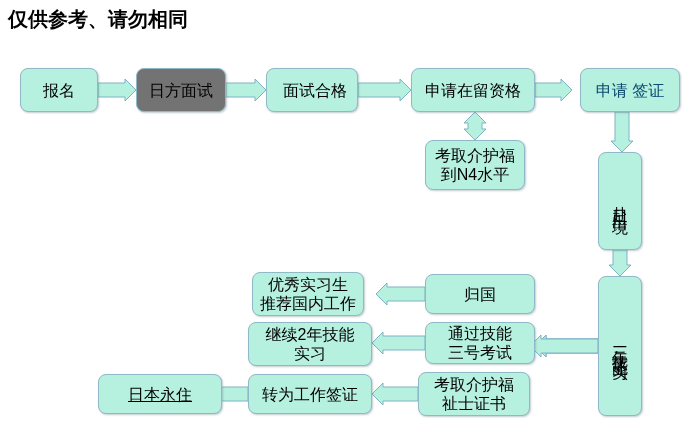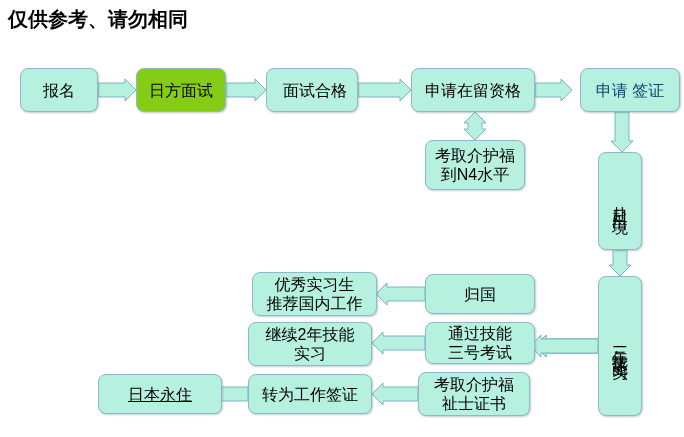--- a/index.html
+++ b/index.html
@@ -121,21 +121,21 @@
       </g>
       <g>
         <polygon points="248.0,387.0 219.0,387.0 219.0,383.0 208.0,394.0 219.0,405.0 219.0,401.0 248.0,401.0" fill="#b6f0df" stroke="#7fb3c4" stroke-width="1" stroke-linejoin="miter"></polygon>
       </g>
     </svg>
 
   <div id="nodes">
       <div class="node" style="left: 20px; top: 68px; width: 78px; height: 44px; background: rgb(182, 240, 223); border-color: rgb(143, 184, 200); color: rgb(0, 0, 0);">
         <span class="txt">报名</span>
       </div>
-      <div class="node" style="left: 136px; top: 68px; width: 90px; height: 44px; background: #84cc16; border-color: rgb(143, 184, 200); color: rgb(0, 0, 0);">
+      <div class="node" style="left: 136px; top: 68px; width: 90px; height: 44px; background: #737373; border-color: rgb(143, 184, 200); color: rgb(0, 0, 0);">
         <span class="txt">日方面试</span>
       </div>
       <div class="node" style="left: 266px; top: 68px; width: 92px; height: 44px; background: rgb(182, 240, 223); border-color: rgb(143, 184, 200); color: rgb(0, 0, 0); padding-left: 8px;">
         <span class="txt">面试合格</span>
       </div>
       <div class="node" style="left: 411px; top: 68px; width: 124px; height: 44px; background: rgb(182, 240, 223); border-color: rgb(143, 184, 200); color: rgb(0, 0, 0);">
         <span class="txt">申请在留资格</span>
       </div>
       <div class="node" style="left: 572px; top: 68px; width: 100px; height: 44px; background: rgb(182, 240, 223); border-color: rgb(143, 184, 200); color: #0c4a6e; margin-left: 8px;">
         <span class="txt">申请 签证</span>
@@ -154,21 +154,21 @@
         <span class="txt">归国</span>
       </div>
       <div class="node" style="left: 425px; top: 322px; width: 110px; height: 42px; background: rgb(182, 240, 223); border-color: rgb(143, 184, 200); color: rgb(0, 0, 0);">
         <span class="txt">通过技能
 三号考试</span>
       </div>
       <div class="node" style="left: 418px; top: 372px; width: 112px; height: 44px; background: rgb(182, 240, 223); border-color: rgb(143, 184, 200); color: rgb(0, 0, 0);">
         <span class="txt">考取介护福
 祉士证书</span>
       </div>
-      <div class="node" style="left: 252px; top: 272px; width: 125px; height: 44px; background: rgb(182, 240, 223); border-color: rgb(143, 184, 200); color: rgb(0, 0, 0);">
+      <div class="node" style="left: 252px; top: 272px; width: 112px; height: 44px; background: rgb(182, 240, 223); border-color: rgb(143, 184, 200); color: rgb(0, 0, 0);">
         <span class="txt">优秀实习生
 推荐国内工作</span>
       </div>
       <div class="node" style="left: 248px; top: 322px; width: 124px; height: 44px; background: rgb(182, 240, 223); border-color: rgb(143, 184, 200); color: rgb(0, 0, 0);">
         <span class="txt">继续2年技能
 实习</span>
       </div>
       <div class="node" style="left: 248px; top: 374px; width: 124px; height: 40px; background: rgb(182, 240, 223); border-color: rgb(143, 184, 200); color: rgb(0, 0, 0);">
         <span class="txt">转为工作签证</span>
       </div>

